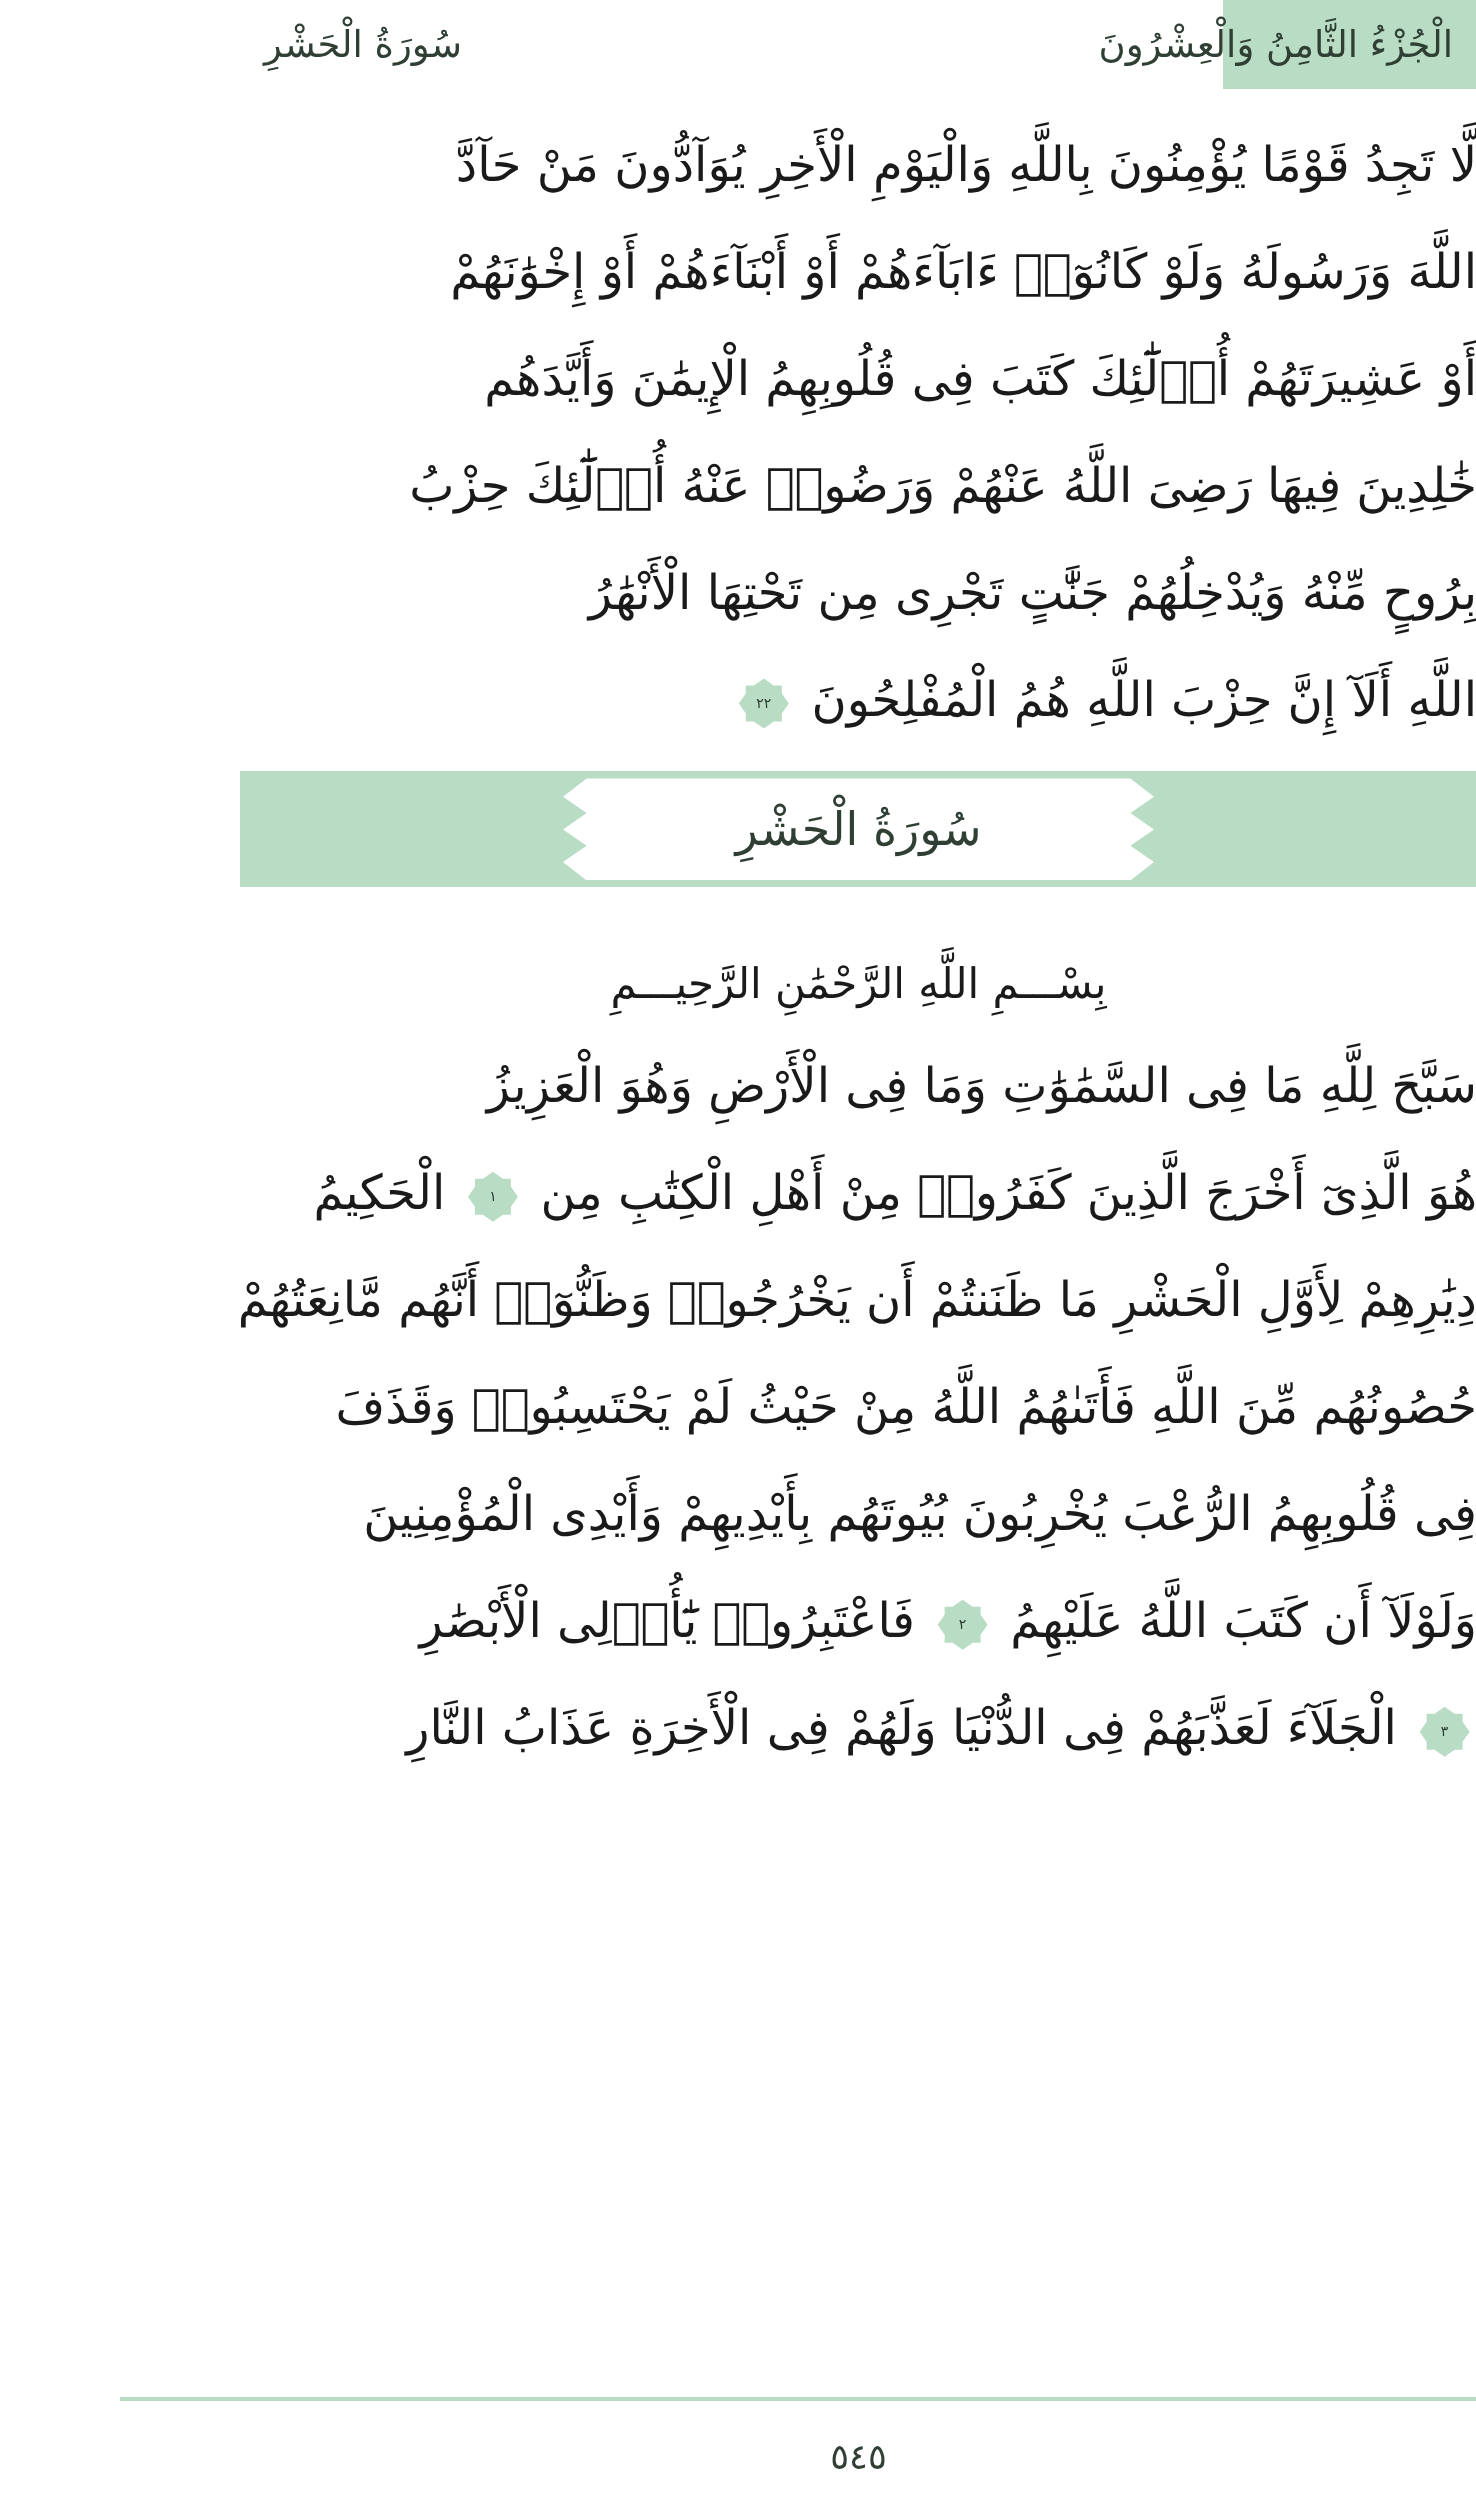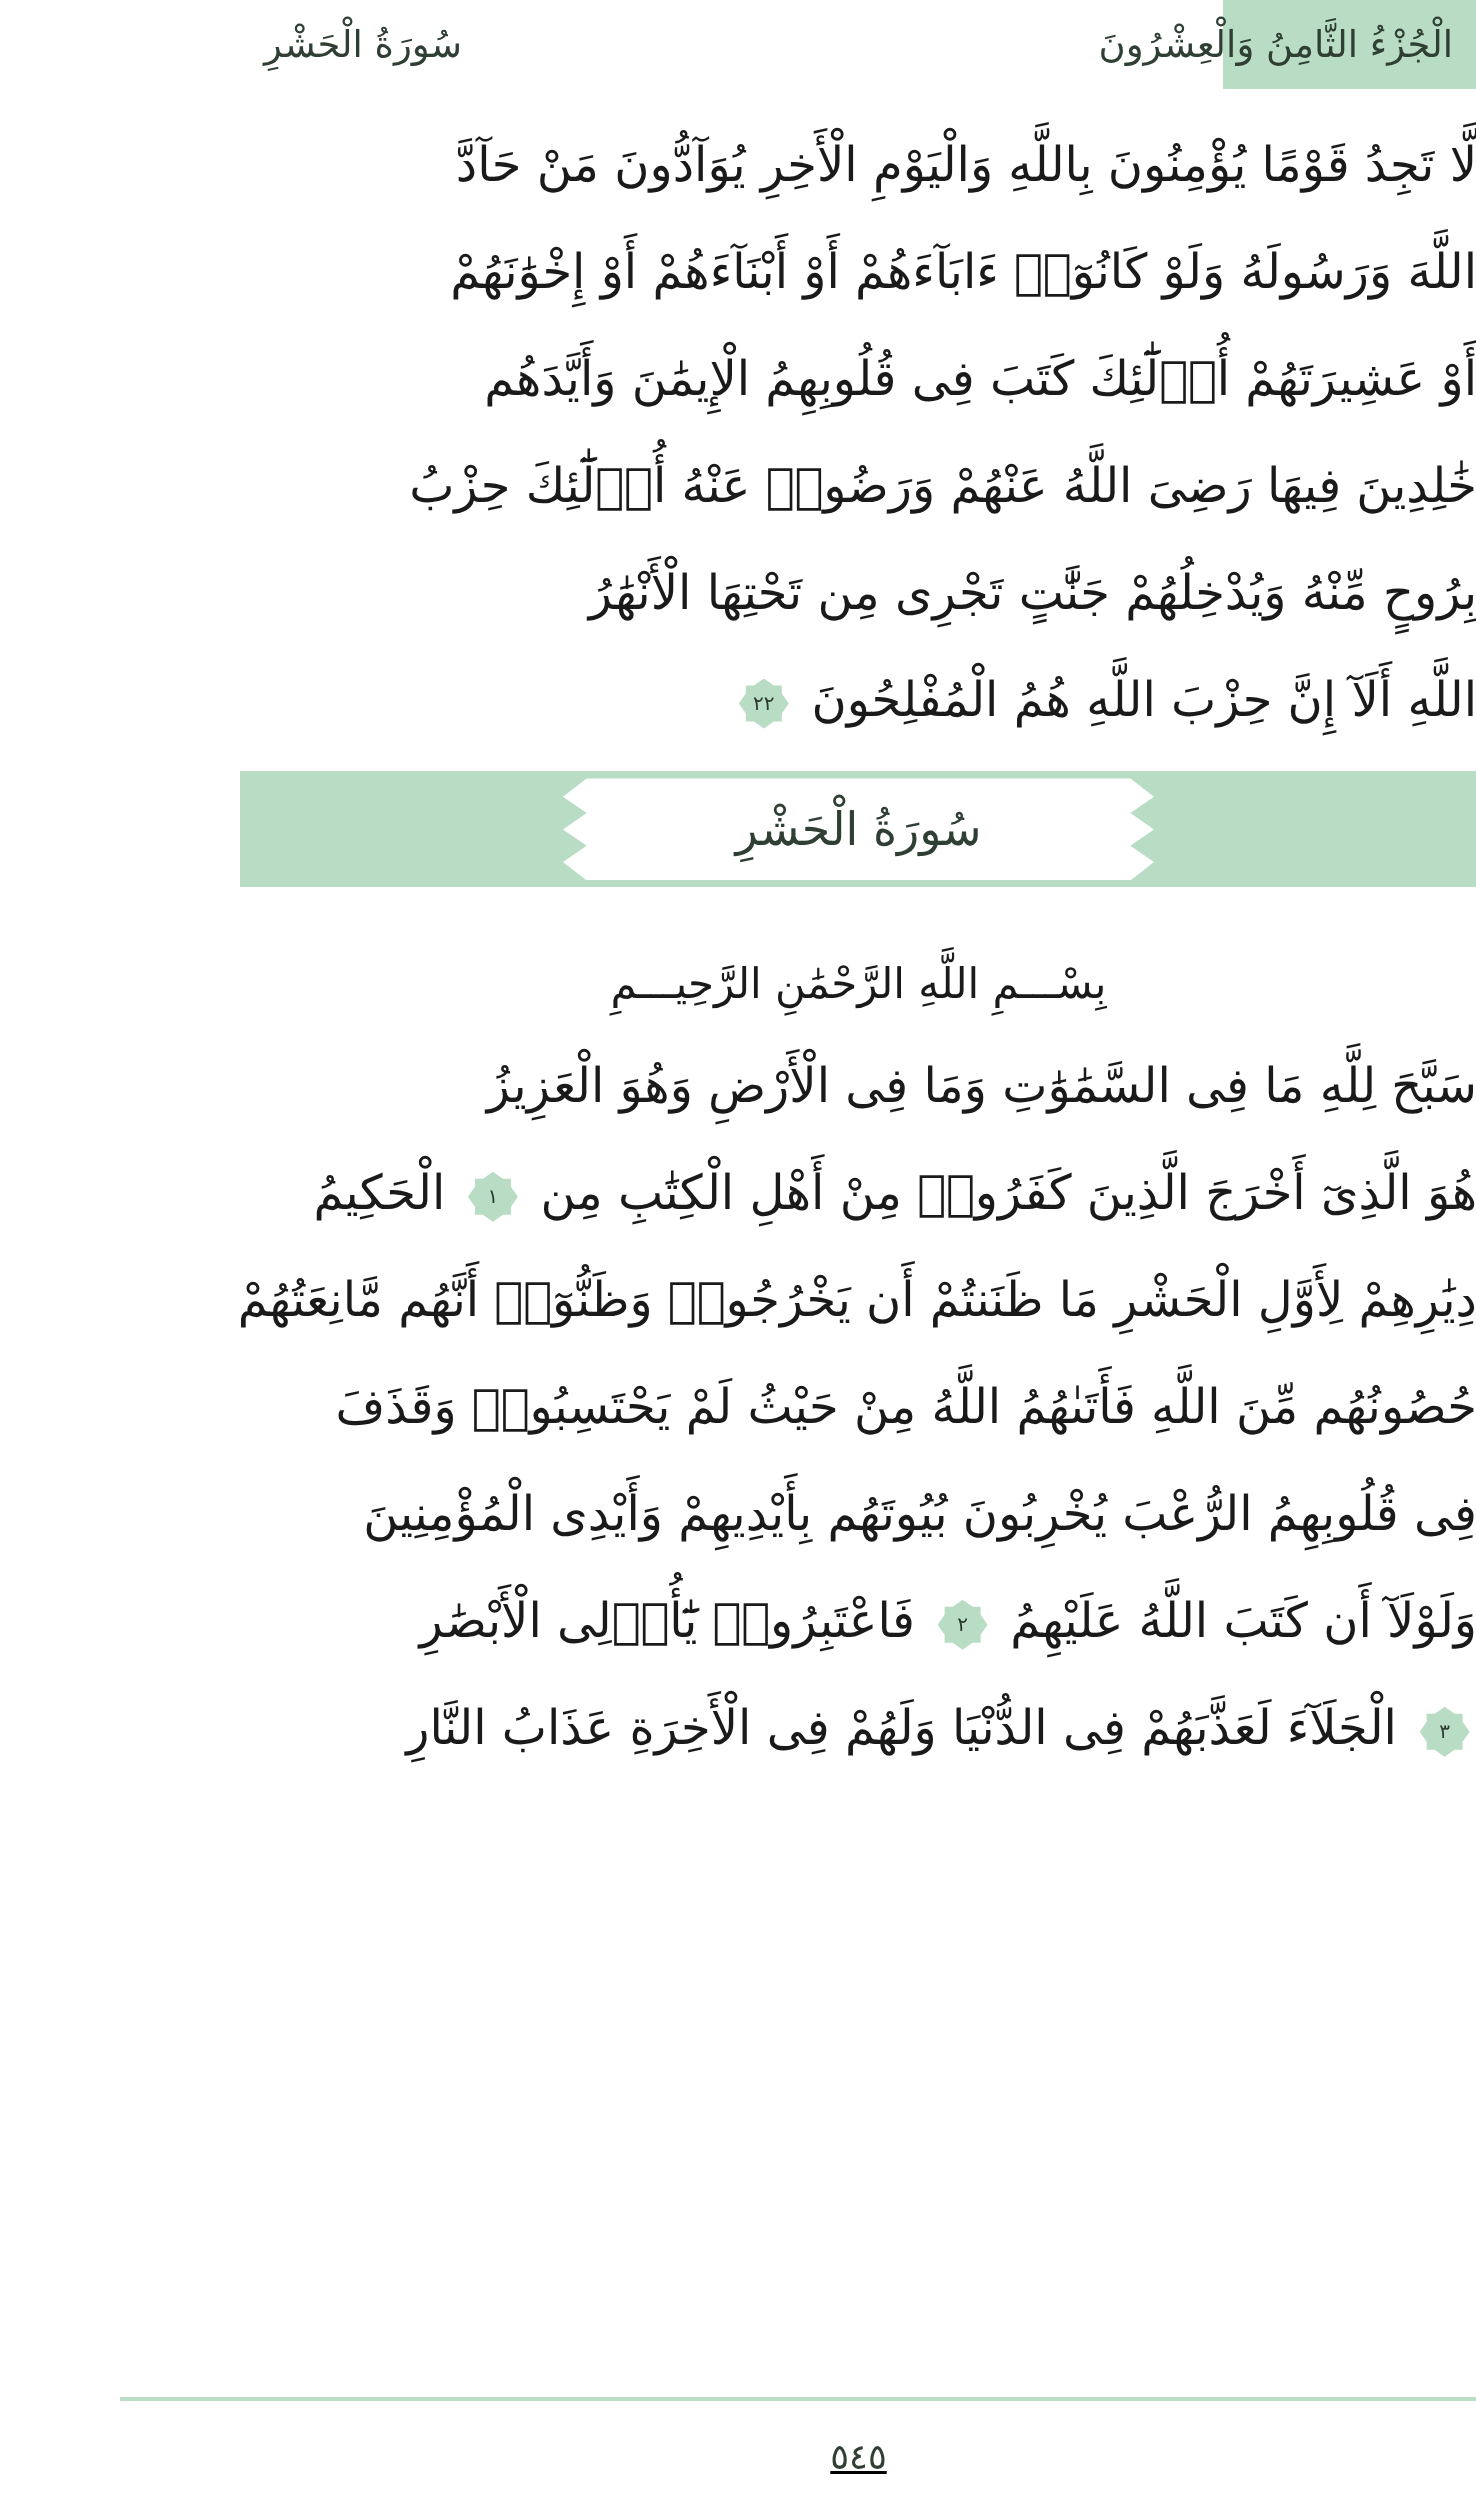--- a/index.html
+++ b/index.html
@@ -141,33 +141,32 @@
       86% 70%, 86% 86%, 70% 86%, 50% 100%, 30% 86%,
       14% 86%, 14% 70%, 0% 50%, 14% 30%, 14% 14%, 30% 14%
     );
   }
   .ayah-mark .num {
     position: absolute;
     inset: 0;
     display: flex;
     align-items: center;
     justify-content: center;
-    font-size: 20px;
+    font-size: 14px;
     color: #2b3a30;
     font-family: "DejaVu Sans", sans-serif;
   }
 
   
   .footer {
     margin-top: auto;
     height: 111px;
     display: flex;
     align-items: center;
     justify-content: center;
-    text-decoration: underline;
   }
   .page-number {
     font-size: 35px;
     color: #2f3f34;
     font-family: "DejaVu Sans", sans-serif;
     letter-spacing: 1.8px;
   }
   .footer-rule {
     height: 3.7px;
     background: #b9ddc4;

